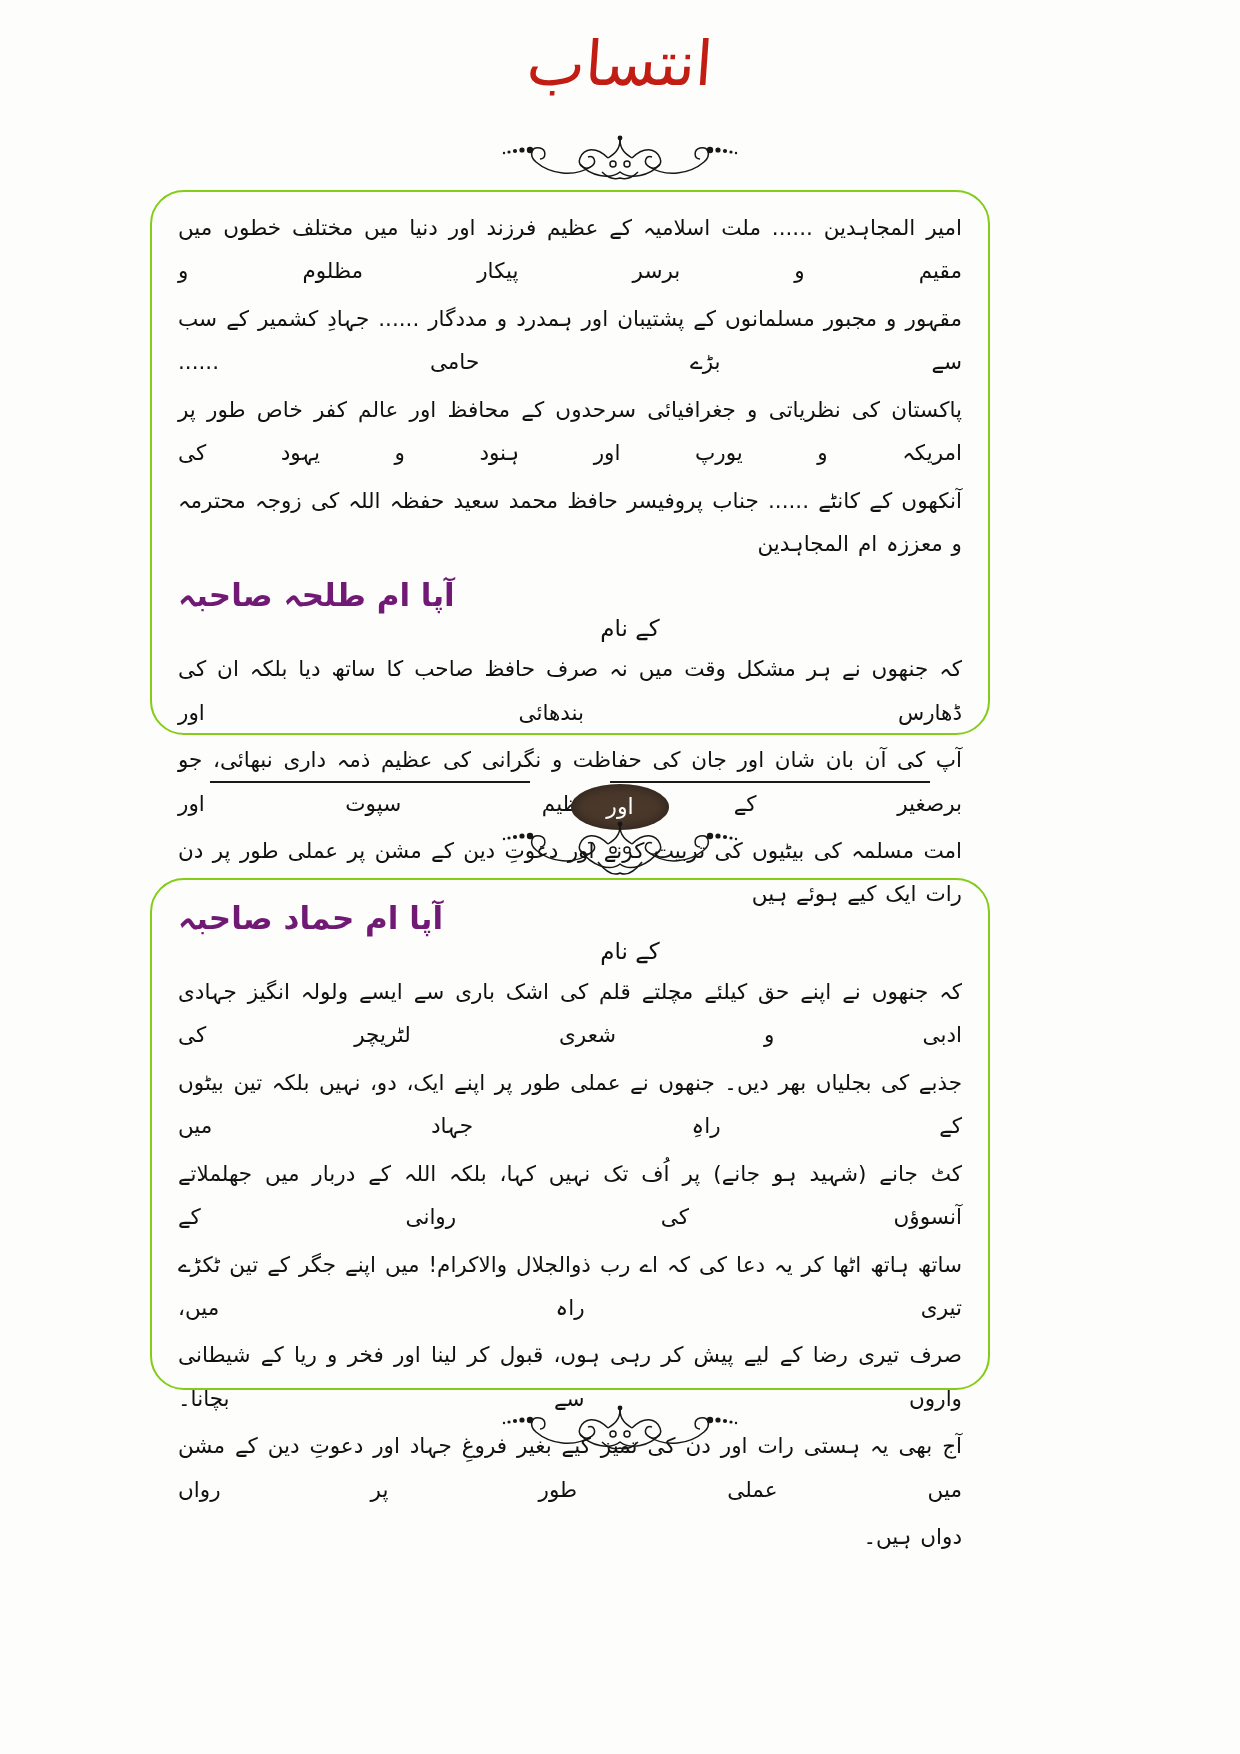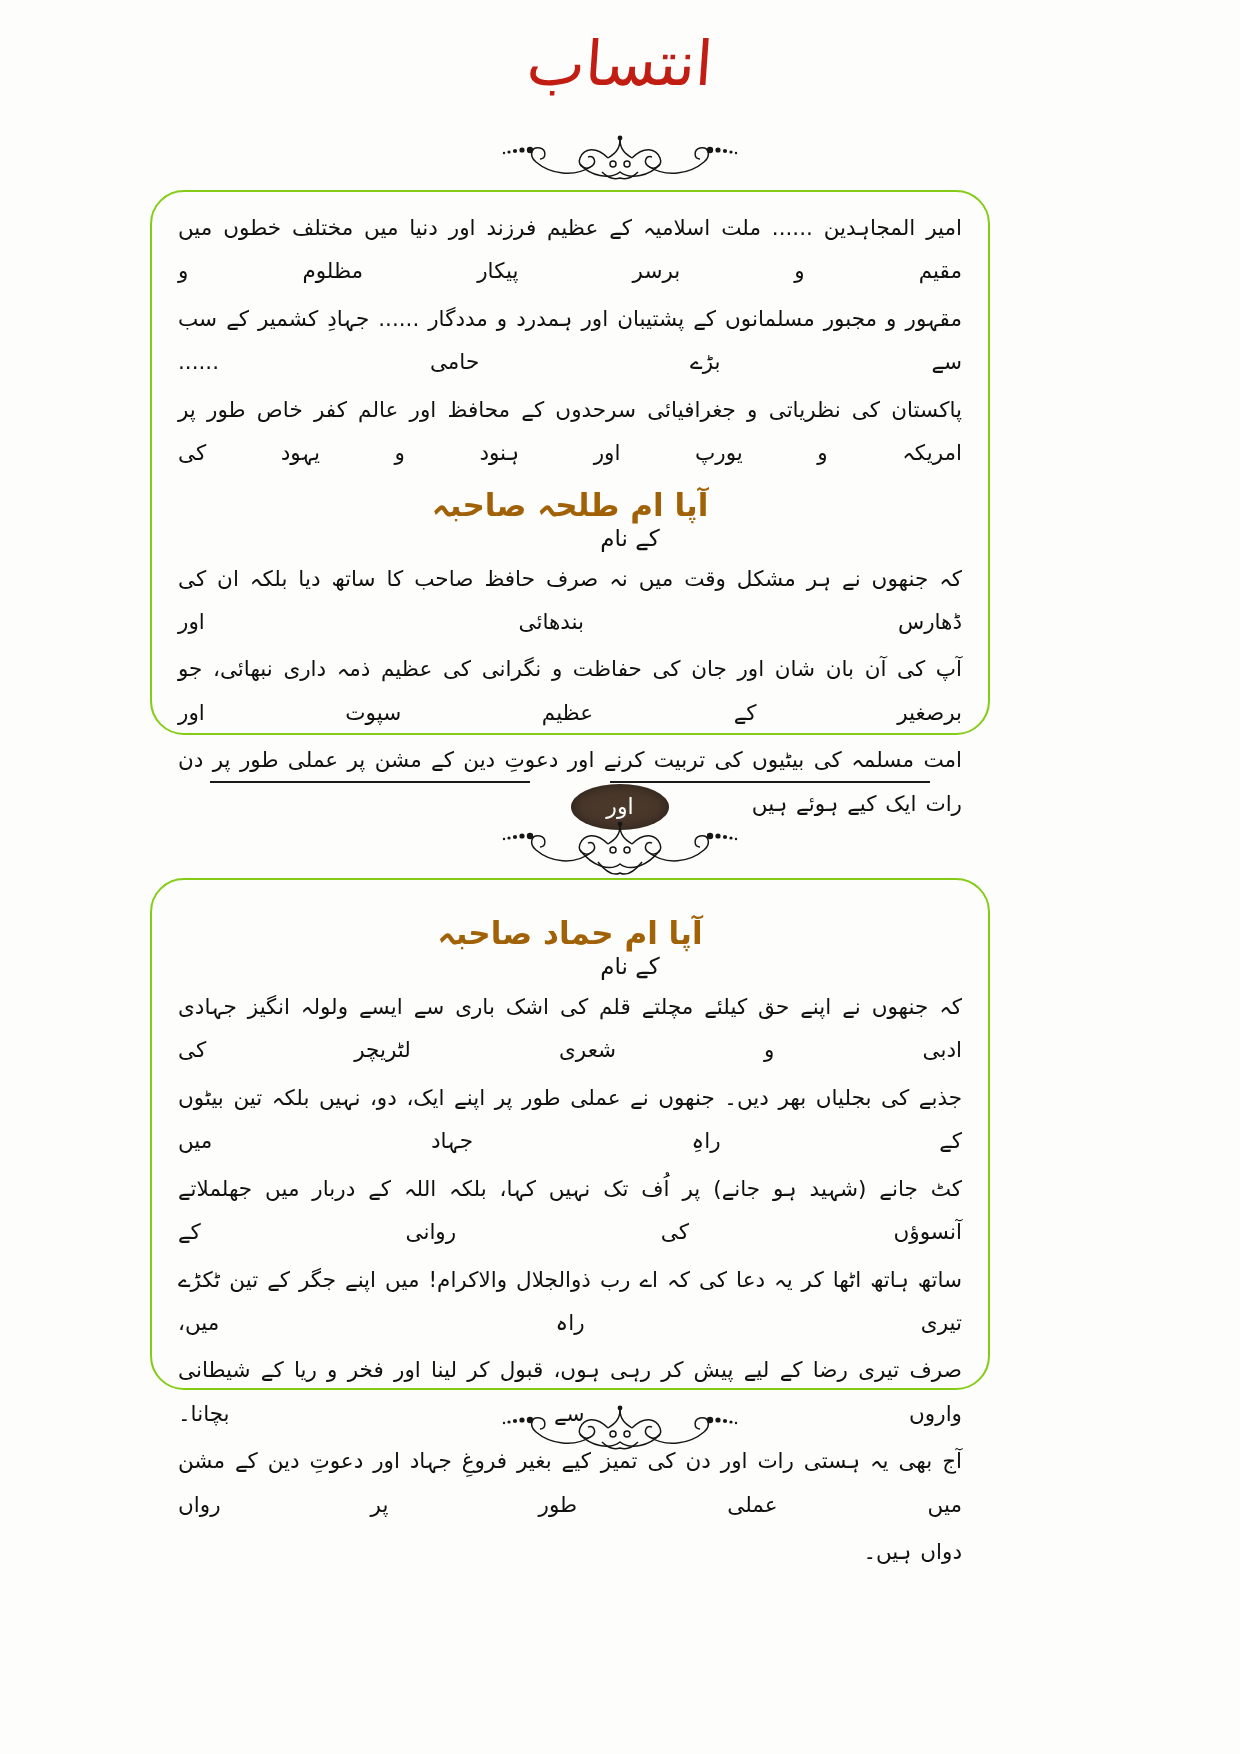--- a/index.html
+++ b/index.html
@@ -73,24 +73,24 @@
     font-family: "DejaVu Sans", sans-serif;
     font-size: 21.5px;
     line-height: 2.02;
     margin: 0 0 4px 0;
     word-spacing: 2px;
   }
   .urdu-p.last { text-align-last: right; }
 
   
   .red-heading {
-    color: #a16207;
+    color: #701a75;
     font-size: 31px;
     font-weight: bold;
-    text-align: center;
+    text-align: left;
     direction: rtl;
     margin: 12px 0 2px 0;
     letter-spacing: 0.5px;
   }
   .sub-kenaam {
     direction: rtl;
     text-align: center;
     color: #111111;
     font-size: 23px;
     margin: 0 0 6px 0;
@@ -160,20 +160,21 @@
       </g>
     </svg>
   </div>
 
   <div class="textbox" style="left:150px; top:190px; width:840px; height:545px;">
     <div class="box-inner">
 
       <p class="urdu-p">امیر المجاہدین ...... ملت اسلامیہ کے عظیم فرزند اور دنیا میں مختلف خطوں میں مقیم و برسر پیکار مظلوم و</p>
       <p class="urdu-p">مقہور و مجبور مسلمانوں کے پشتیبان اور ہمدرد و مددگار ...... جہادِ کشمیر کے سب سے بڑے حامی ......</p>
       <p class="urdu-p">پاکستان کی نظریاتی و جغرافیائی سرحدوں کے محافظ اور عالم کفر خاص طور پر امریکہ و یورپ اور ہنود و یہود کی</p>
+      <p class="urdu-p last">آنکھوں کے کانٹے ...... جناب پروفیسر حافظ محمد سعید حفظہ اللہ کی زوجہ محترمہ و معززہ ام المجاہدین</p>
 
       <div class="red-heading">آپا ام طلحہ صاحبہ</div>
       <div class="sub-kenaam">کے نام</div>
 
       <p class="urdu-p">کہ جنھوں نے ہر مشکل وقت میں نہ صرف حافظ صاحب کا ساتھ دیا بلکہ ان کی ڈھارس بندھائی اور</p>
       <p class="urdu-p">آپ کی آن بان شان اور جان کی حفاظت و نگرانی کی عظیم ذمہ داری نبھائی، جو برصغیر کے عظیم سپوت اور</p>
       <p class="urdu-p last">امت مسلمہ کی بیٹیوں کی تربیت کرنے اور دعوتِ دین کے مشن پر عملی طور پر دن رات ایک کیے ہوئے ہیں</p>
 
     </div>
   </div>
@@ -207,21 +208,21 @@
         <circle cx="240" cy="18" r="3.2"></circle>
           <circle cx="248" cy="18" r="2.6"></circle>
         <circle cx="255" cy="19" r="2.1"></circle>
           <circle cx="261" cy="20" r="1.6"></circle>
         <circle cx="266" cy="21" r="1.2"></circle>
       </g>
     </svg>
   </div>
 
   <div class="textbox" style="left:150px; top:878px; width:840px; height:512px;">
-    <div class="box-inner" style="padding-top:31px;">
+    <div class="box-inner" style="padding-top:16px;">
 
       <div class="red-heading" style="margin-top:4px;">آپا ام حماد صاحبہ</div>
       <div class="sub-kenaam">کے نام</div>
 
       <p class="urdu-p">کہ جنھوں نے اپنے حق کیلئے مچلتے قلم کی اشک باری سے ایسے ولولہ انگیز جہادی ادبی و شعری لٹریچر کی</p>
       <p class="urdu-p">جذبے کی بجلیاں بھر دیں۔ جنھوں نے عملی طور پر اپنے ایک، دو، نہیں بلکہ تین بیٹوں کے راہِ جہاد میں</p>
       <p class="urdu-p">کٹ جانے (شہید ہو جانے) پر اُف تک نہیں کہا، بلکہ اللہ کے دربار میں جھلملاتے آنسوؤں کی روانی کے</p>
       <p class="urdu-p">ساتھ ہاتھ اٹھا کر یہ دعا کی کہ اے رب ذوالجلال والاکرام! میں اپنے جگر کے تین ٹکڑے تیری راہ میں،</p>
       <p class="urdu-p">صرف تیری رضا کے لیے پیش کر رہی ہوں، قبول کر لینا اور فخر و ریا کے شیطانی واروں سے بچانا۔</p>
       <p class="urdu-p">آج بھی یہ ہستی رات اور دن کی تمیز کیے بغیر فروغِ جہاد اور دعوتِ دین کے مشن میں عملی طور پر رواں</p>

